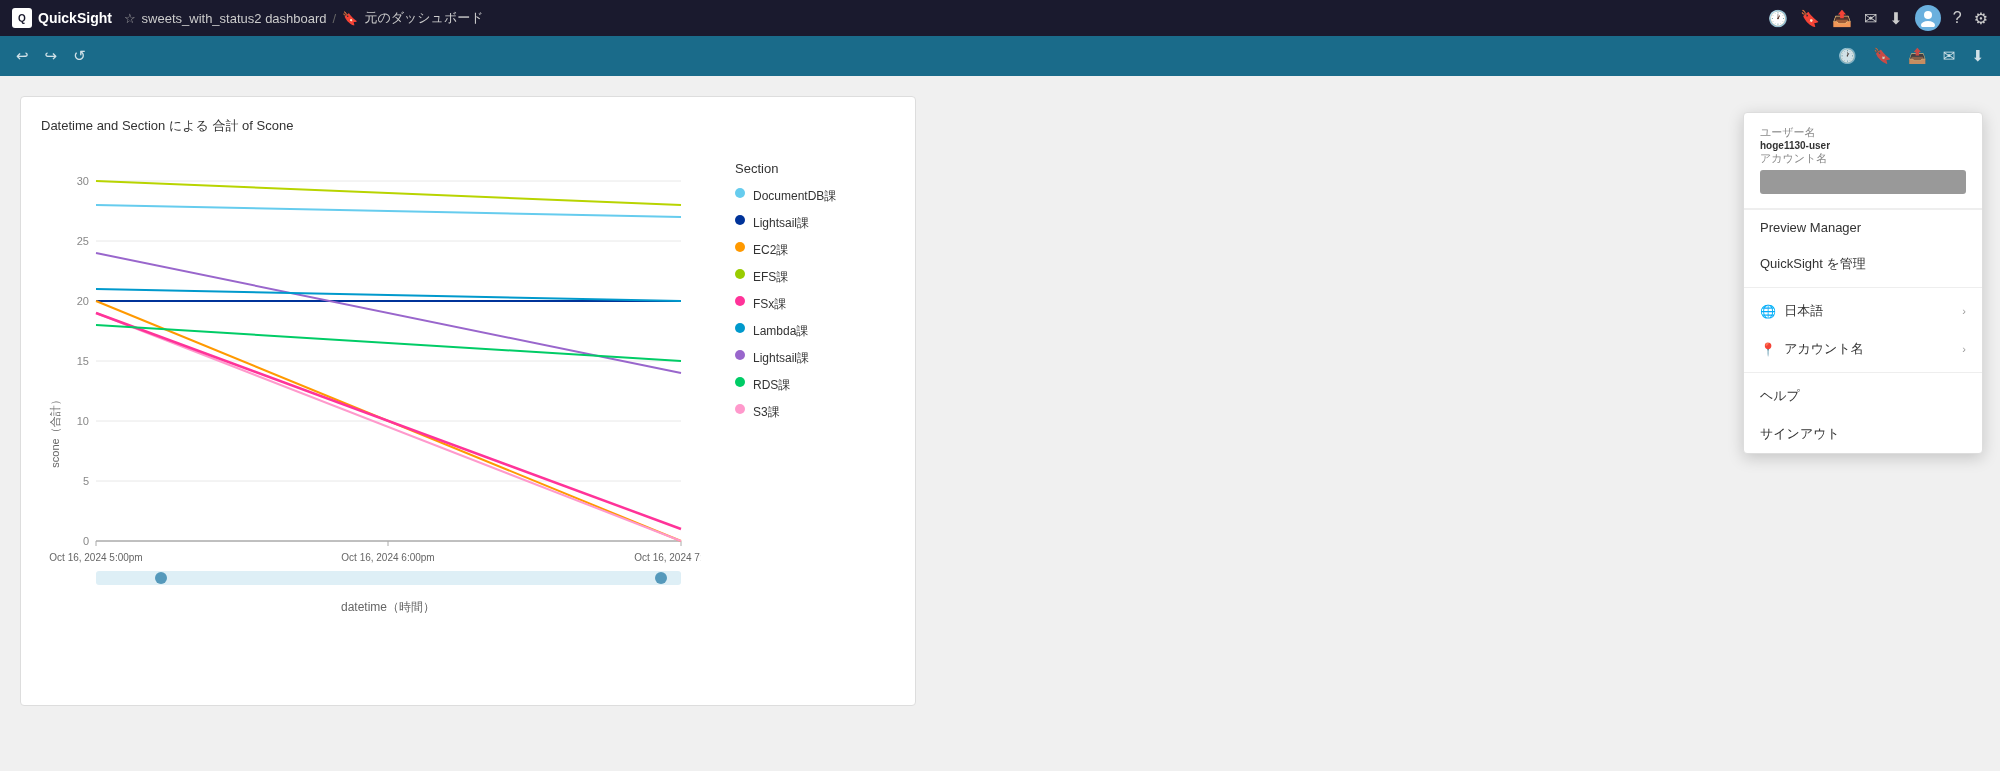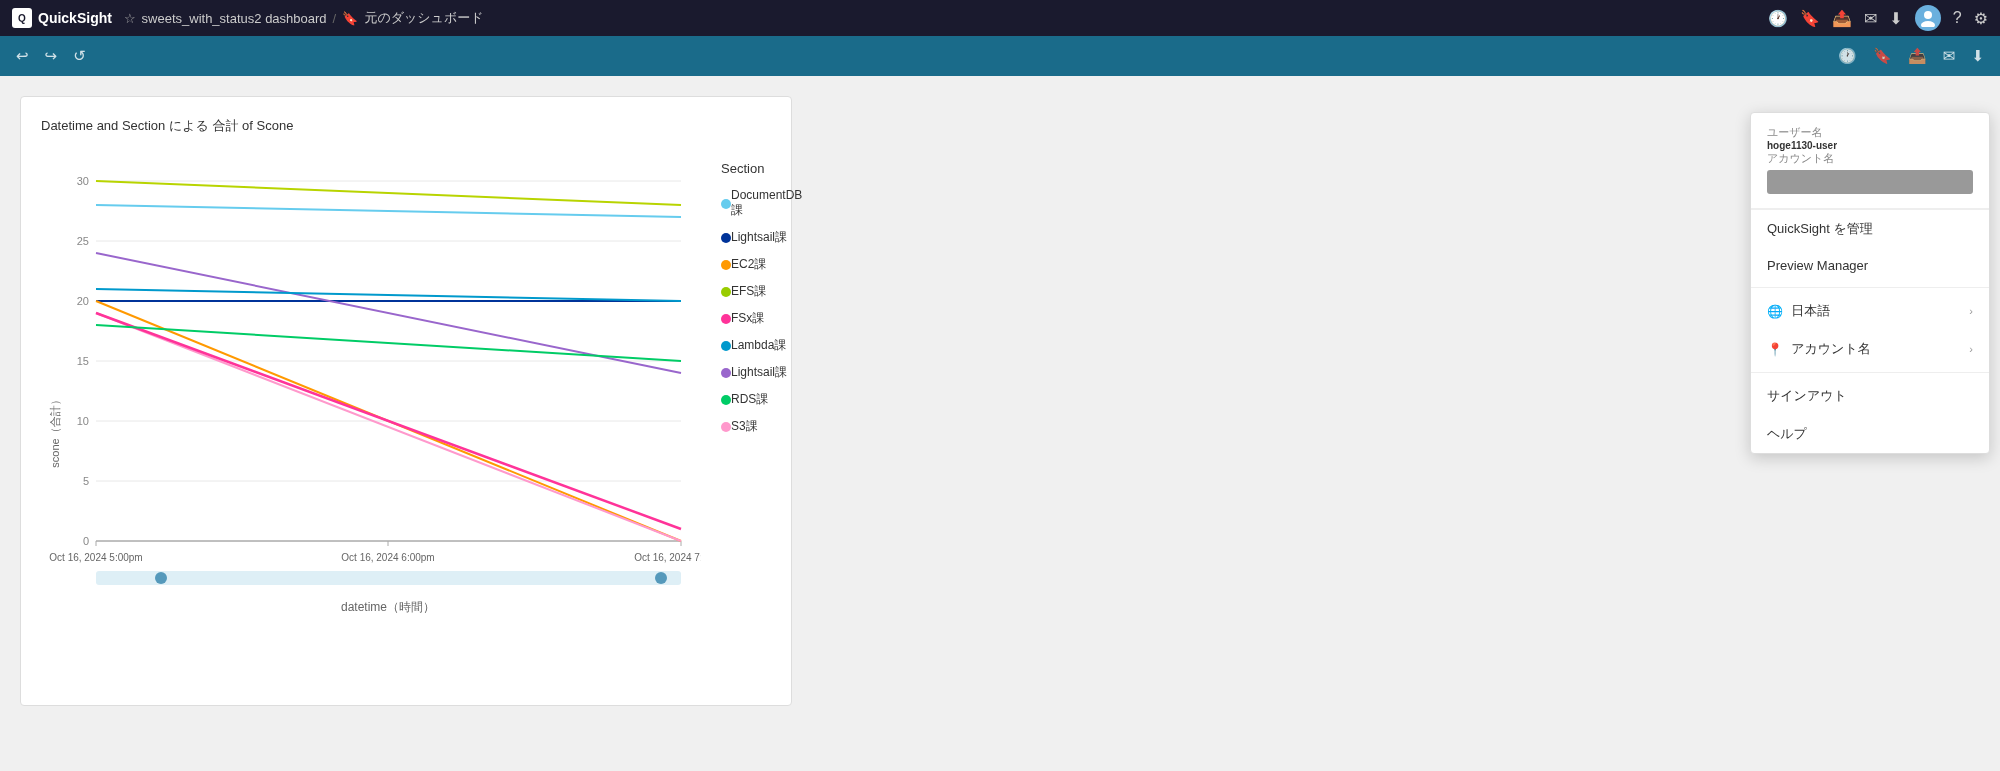--- a/index.html
+++ b/index.html
@@ -93,21 +93,21 @@
       height: calc(771px - 76px);
       position: relative;
     }
 
     
     .chart-panel {
       background: white;
       border: 1px solid #ddd;
       border-radius: 4px;
       padding: 20px;
-      width: 772px;
+      width: 896px;
       height: 610px;
       position: relative;
     }
     .chart-title {
       font-size: 13px;
       color: #333;
       margin-bottom: 16px;
     }
 
     
@@ -124,37 +124,38 @@
       padding-top: 10px;
     }
     .legend-title {
       font-size: 13px;
       font-weight: normal;
       color: #333;
       margin-bottom: 12px;
     }
     .legend-item {
       display: flex;
-      align-items: center;
+      align-items: flex-start;
+      gap: 8px;
       margin-bottom: 10px;
       font-size: 12px;
       color: #333;
     }
     .legend-dot {
       width: 10px;
       height: 10px;
       border-radius: 50%;
       flex-shrink: 0;
     }
 
     
     .dropdown-menu {
       position: absolute;
       top: 36px;
-      right: 10px;
+      right: 17px;
       width: 240px;
       background: white;
       border: 1px solid #ddd;
       border-radius: 4px;
       box-shadow: 0 4px 16px rgba(0,0,0,0.18);
       z-index: 100;
       overflow: hidden;
     }
     .dropdown-header {
       padding: 12px 16px 6px 16px;
@@ -369,42 +370,42 @@
 
   <div class="dropdown-menu">
     <div class="dropdown-header">
       <div class="dropdown-user-label">ユーザー名</div>
       <div class="dropdown-username">hoge1130-user</div>
       <div class="dropdown-account-label">アカウント名</div>
       <div class="dropdown-account-bar"></div>
     </div>
     <div class="dropdown-divider"></div>
     <div class="dropdown-item">
+      <span>Preview Manager</span>
+    </div>
+    <div class="dropdown-item">
       <span>QuickSight を管理</span>
-    </div>
-    <div class="dropdown-item">
-      <span>Preview Manager</span>
     </div>
     <div class="dropdown-separator"></div>
     <div class="dropdown-item">
       <div class="item-left">
         <span>🌐</span>
         <span>日本語</span>
       </div>
       <span class="chevron">›</span>
     </div>
     <div class="dropdown-item">
       <div class="item-left">
         <span>📍</span>
         <span>アカウント名</span>
       </div>
       <span class="chevron">›</span>
     </div>
     <div class="dropdown-separator"></div>
     <div class="dropdown-item">
+      <span>ヘルプ</span>
+    </div>
+    <div class="dropdown-item">
       <span>サインアウト</span>
     </div>
-    <div class="dropdown-item">
-      <span>ヘルプ</span>
-    </div>
   </div>
 
 </div>
 
 </body></html>

